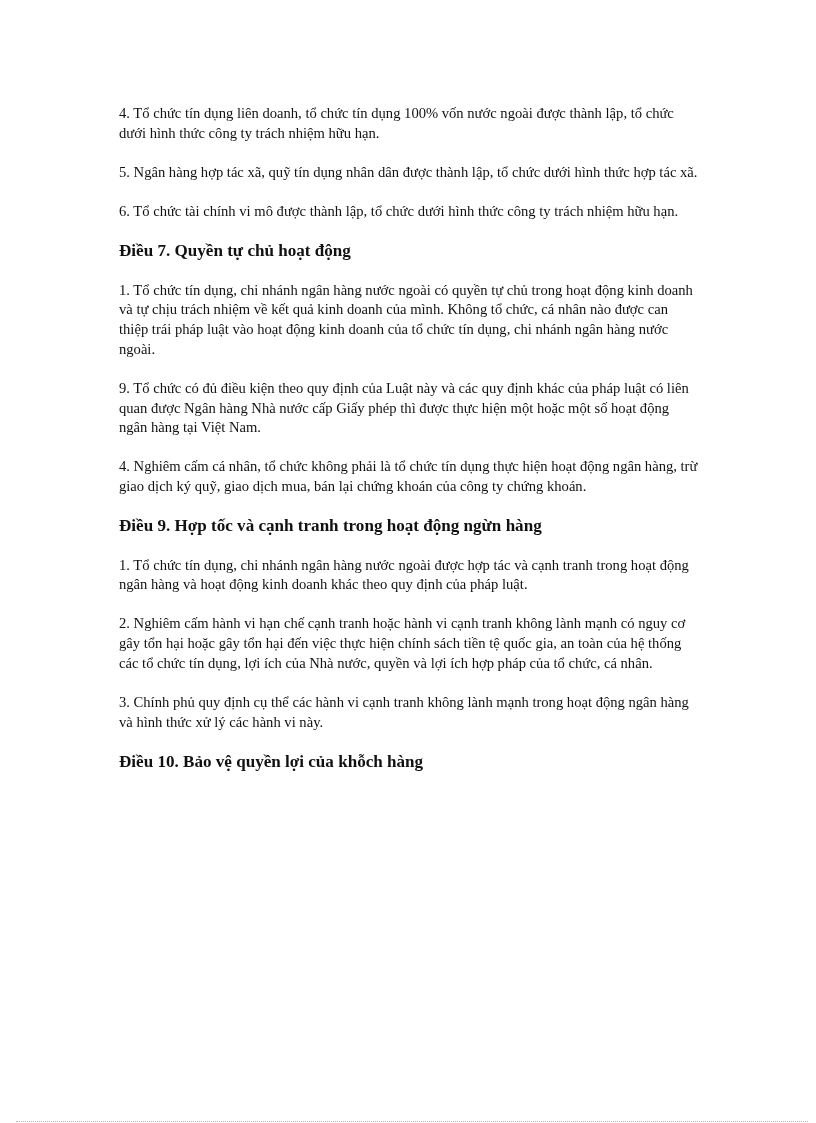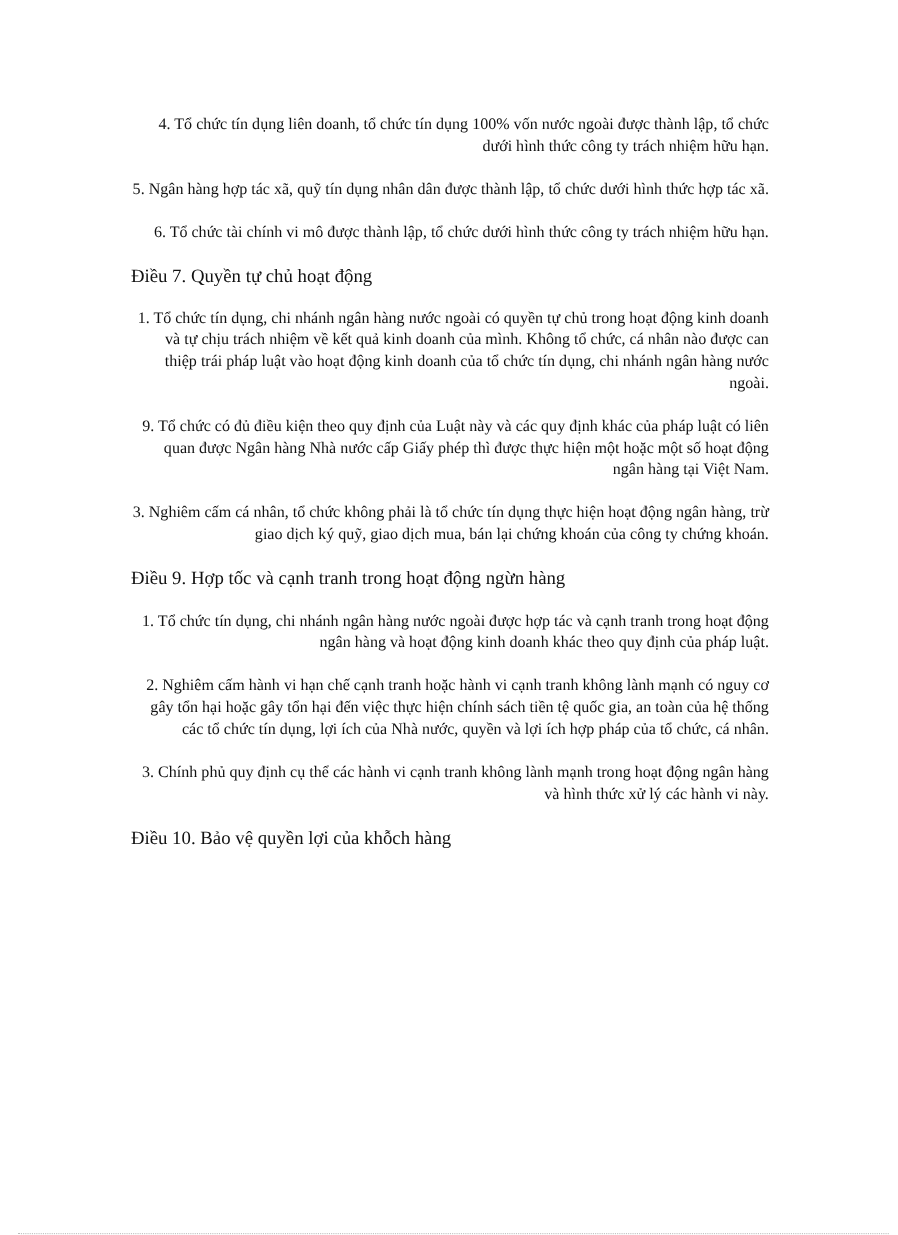--- a/index.html
+++ b/index.html
@@ -7,22 +7,22 @@
   .page {
     position: absolute;
     left: 119px;
     top: 104px;
     width: 580px;
     font-family: "Liberation Serif", "DejaVu Serif", serif;
     font-size: 14.6px;
     line-height: 19.7px;
     color: #111111;
   }
-  .para { margin: 0 0 19.5px 0; text-align: right; }
-  .heading { margin: 0 0 19.5px 0; font-weight: normal; }
+  .para { margin: 0 0 19.5px 0; }
+  .heading { margin: 0 0 19.5px 0; font-weight: bold; }
   .dotted-rule {
     position: absolute;
     left: 16px;
     right: 8px;
     top: 1121px;
     height: 0;
     border-top: 1px dotted #bdbdbd;
   }
 </style>
 </head>
@@ -30,21 +30,21 @@
 
 <div class="page">
   <p class="para">4. Tổ chức tín dụng liên doanh, tổ chức tín dụng 100% vốn nước ngoài được thành lập, tổ chức dưới hình thức công ty trách nhiệm hữu hạn.</p>
   <p class="para">5. Ngân hàng hợp tác xã, quỹ tín dụng nhân dân được thành lập, tổ chức dưới hình thức hợp tác xã.</p>
   <p class="para">6. Tổ chức tài chính vi mô được thành lập, tổ chức dưới hình thức công ty trách nhiệm hữu hạn.</p>
 
   <h3 class="heading">Điều 7. Quyền tự chủ hoạt động</h3>
   <p class="para">1. Tổ chức tín dụng, chi nhánh ngân hàng nước ngoài có quyền tự chủ trong hoạt động kinh doanh và tự chịu trách nhiệm về kết quả kinh doanh của mình. Không tổ chức, cá nhân nào được can thiệp trái pháp luật vào hoạt động kinh doanh của tổ chức tín dụng, chi nhánh ngân hàng nước ngoài.</p>
 
   <p class="para">9. Tổ chức có đủ điều kiện theo quy định của Luật này và các quy định khác của pháp luật có liên quan được Ngân hàng Nhà nước cấp Giấy phép thì được thực hiện một hoặc một số hoạt động ngân hàng tại Việt Nam.</p>
-  <p class="para">3. Nghiêm cấm cá nhân, tổ chức không phải là tổ chức tín dụng thực hiện hoạt động ngân hàng, trừ giao dịch ký quỹ, giao dịch mua, bán lại chứng khoán của công ty chứng khoán.</p>
+  <p class="para">4. Nghiêm cấm cá nhân, tổ chức không phải là tổ chức tín dụng thực hiện hoạt động ngân hàng, trừ giao dịch ký quỹ, giao dịch mua, bán lại chứng khoán của công ty chứng khoán.</p>
 
   <h3 class="heading">Điều 9. Hợp tốc và cạnh tranh trong hoạt động ngừn hàng</h3>
   <p class="para">1. Tổ chức tín dụng, chi nhánh ngân hàng nước ngoài được hợp tác và cạnh tranh trong hoạt động ngân hàng và hoạt động kinh doanh khác theo quy định của pháp luật.</p>
   <p class="para">2. Nghiêm cấm hành vi hạn chế cạnh tranh hoặc hành vi cạnh tranh không lành mạnh có nguy cơ gây tổn hại hoặc gây tổn hại đến việc thực hiện chính sách tiền tệ quốc gia, an toàn của hệ thống các tổ chức tín dụng, lợi ích của Nhà nước, quyền và lợi ích hợp pháp của tổ chức, cá nhân.</p>
   <p class="para">3. Chính phủ quy định cụ thể các hành vi cạnh tranh không lành mạnh trong hoạt động ngân hàng và hình thức xử lý các hành vi này.</p>
 
   <h3 class="heading">Điều 10. Bảo vệ quyền lợi của khỗch hàng</h3>
 </div>
 
 <div class="dotted-rule"></div>

